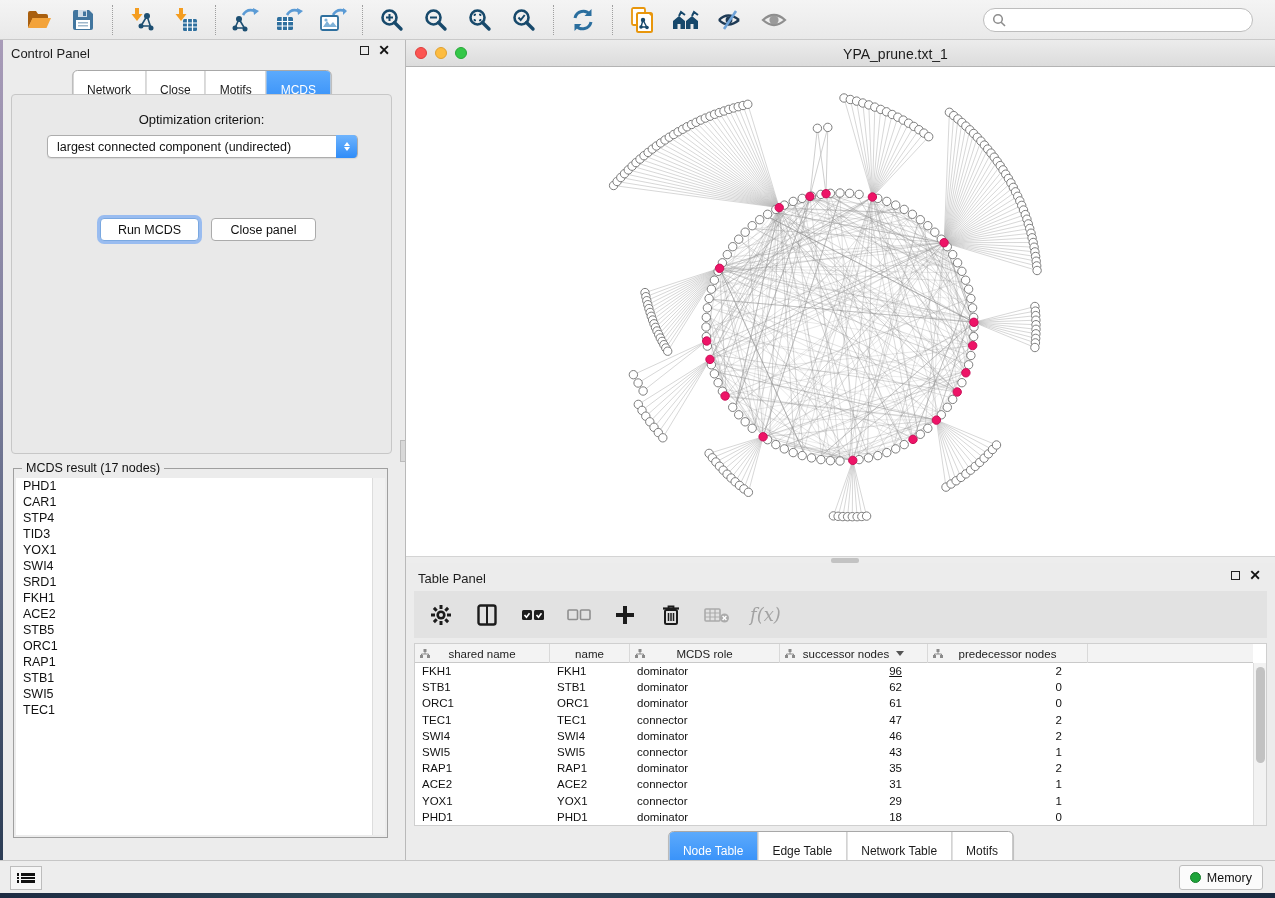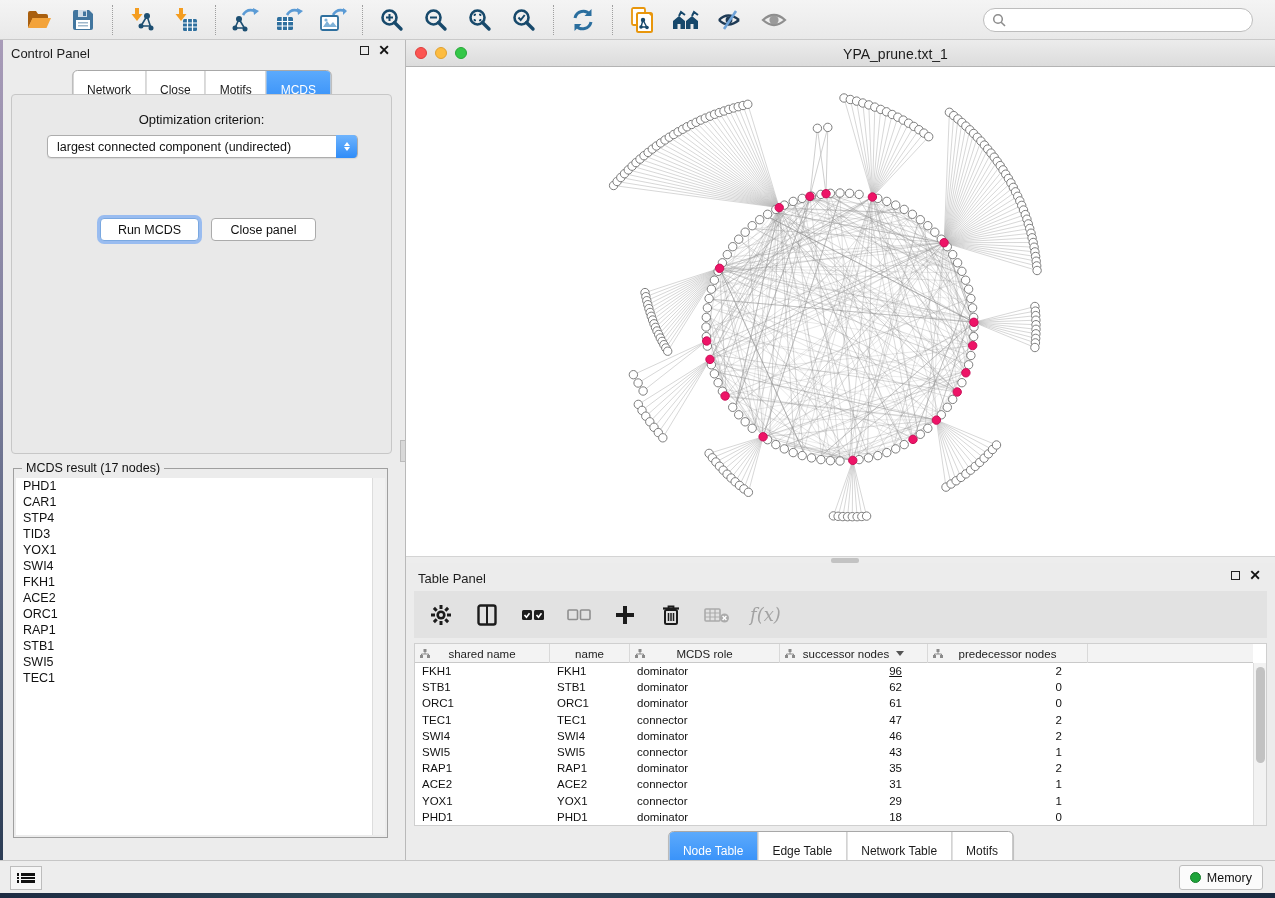--- a/index.html
+++ b/index.html
@@ -301,22 +301,24 @@
     </div>
     <div id="result-group">
       <span id="result-legend">MCDS result (17 nodes)</span>
       <div id="result-list">
         <div class="result-item">PHD1</div>
           <div class="result-item">CAR1</div>
           <div class="result-item">STP4</div>
           <div class="result-item">TID3</div>
           <div class="result-item">YOX1</div>
           <div class="result-item">SWI4</div>
+          <div class="result-item">SRD1</div>
           <div class="result-item">FKH1</div>
           <div class="result-item">ACE2</div>
+          <div class="result-item">STB5</div>
           <div class="result-item">ORC1</div>
           <div class="result-item">RAP1</div>
           <div class="result-item">STB1</div>
           <div class="result-item">SWI5</div>
           <div class="result-item">TEC1</div>
           <div id="result-scroll"></div>
       </div>
     </div>
   </div>
 

